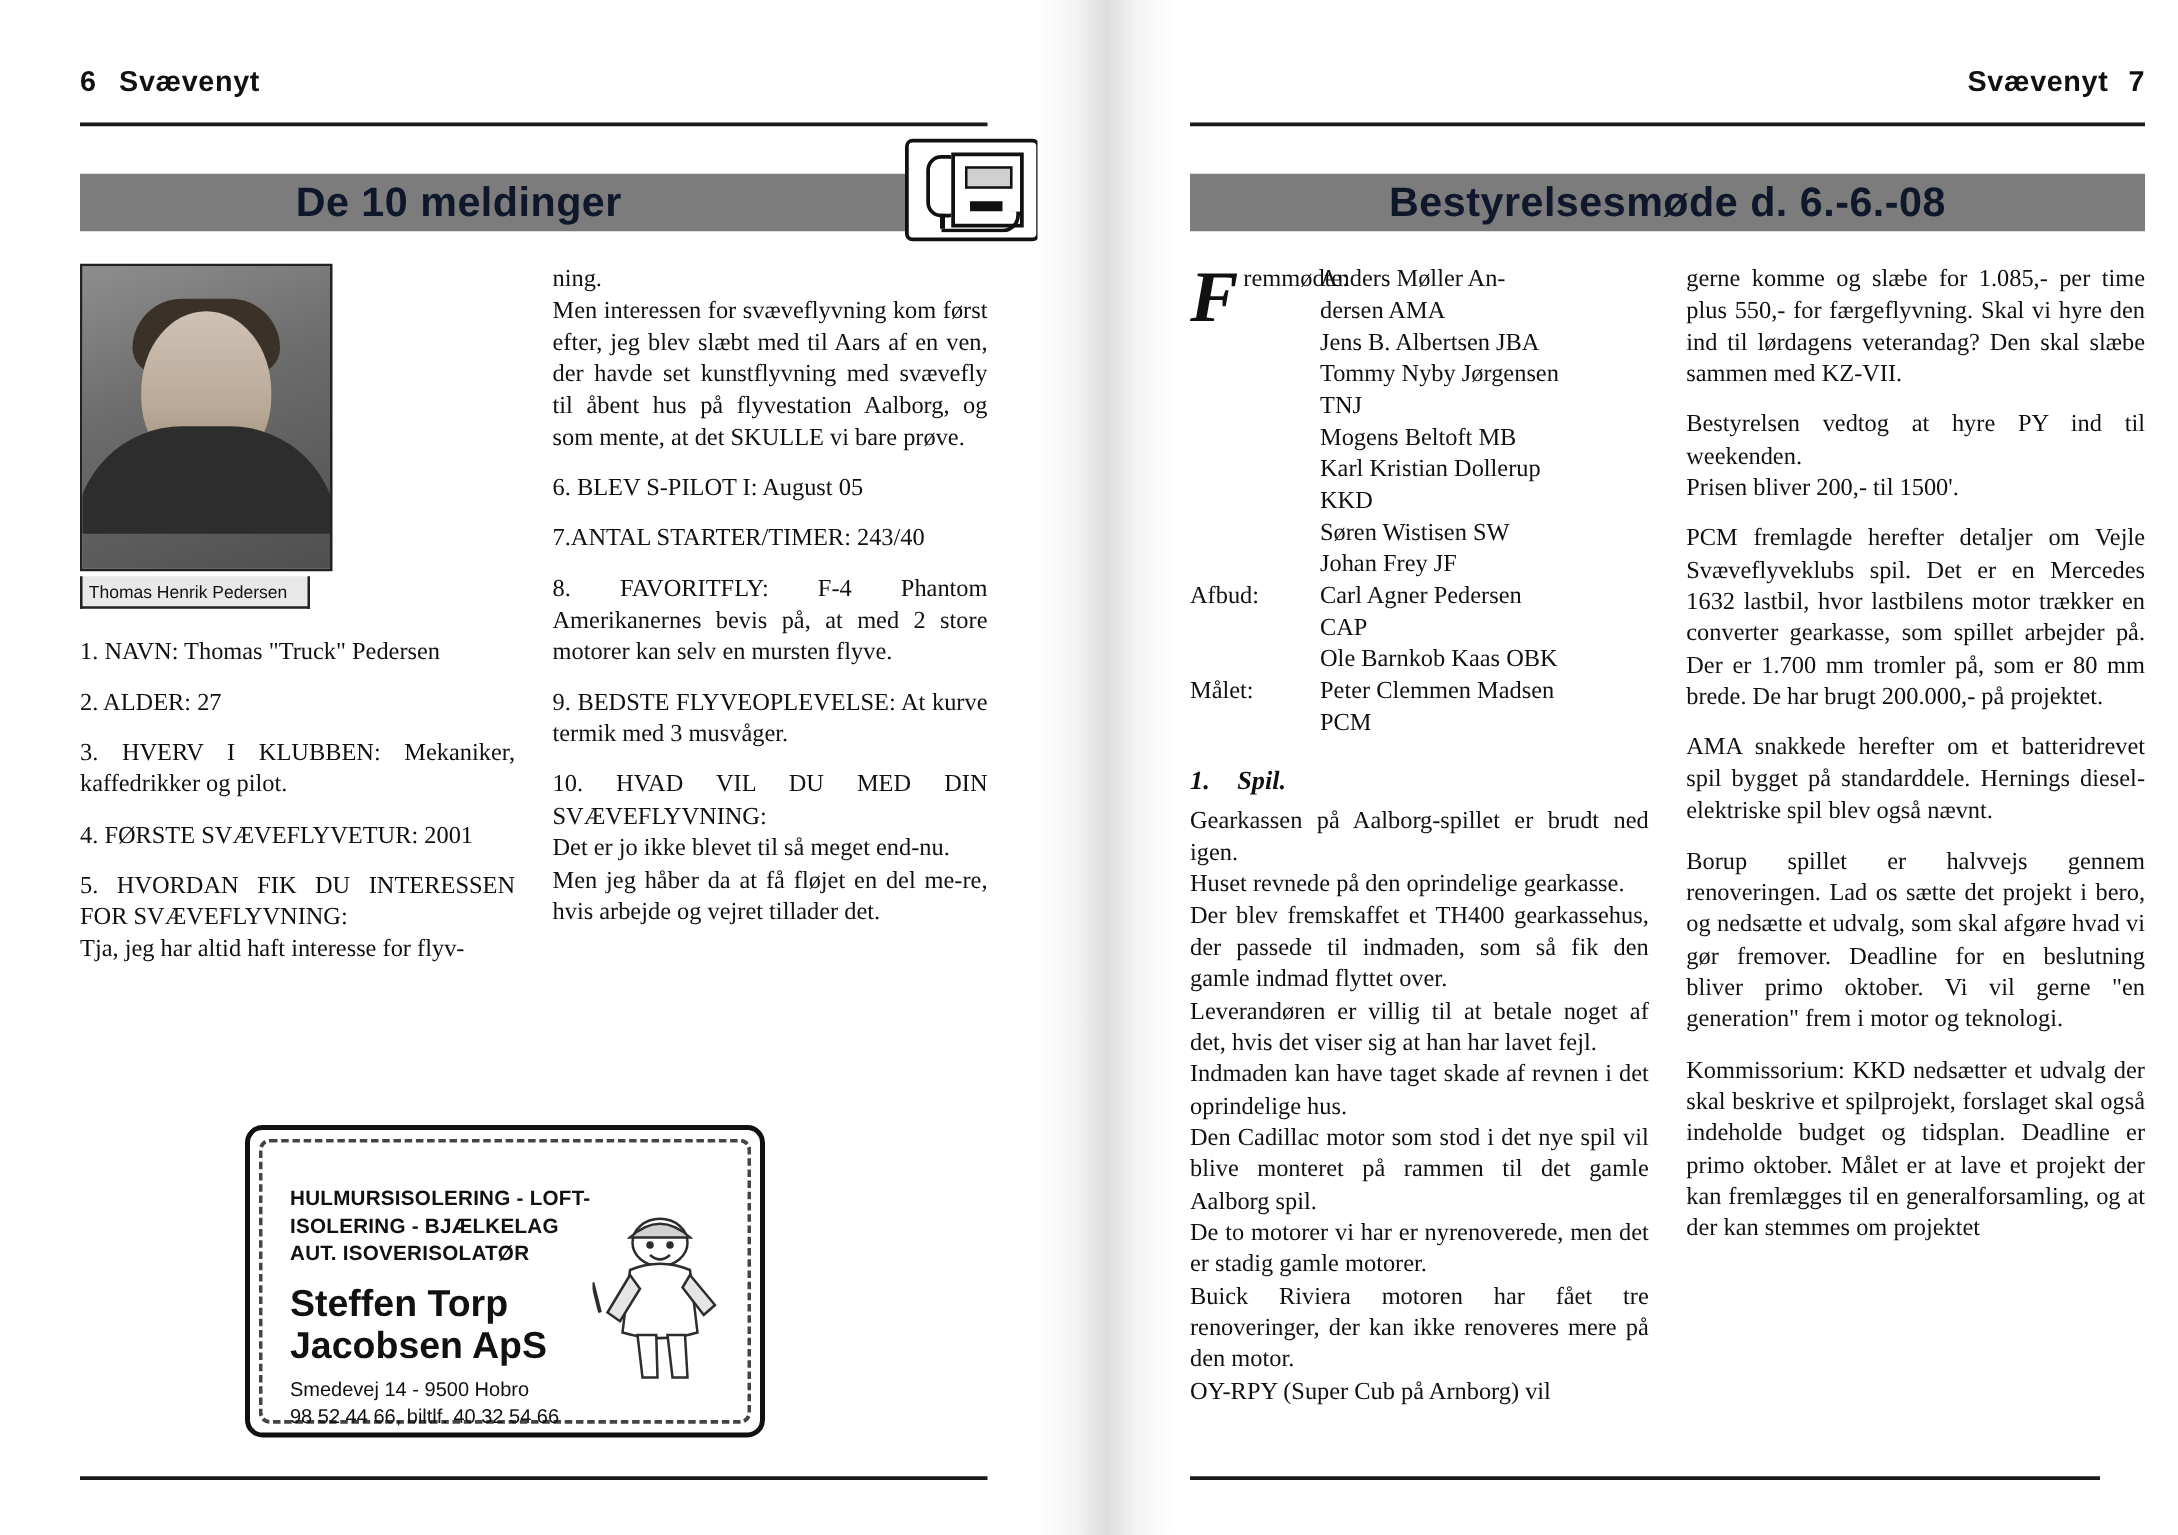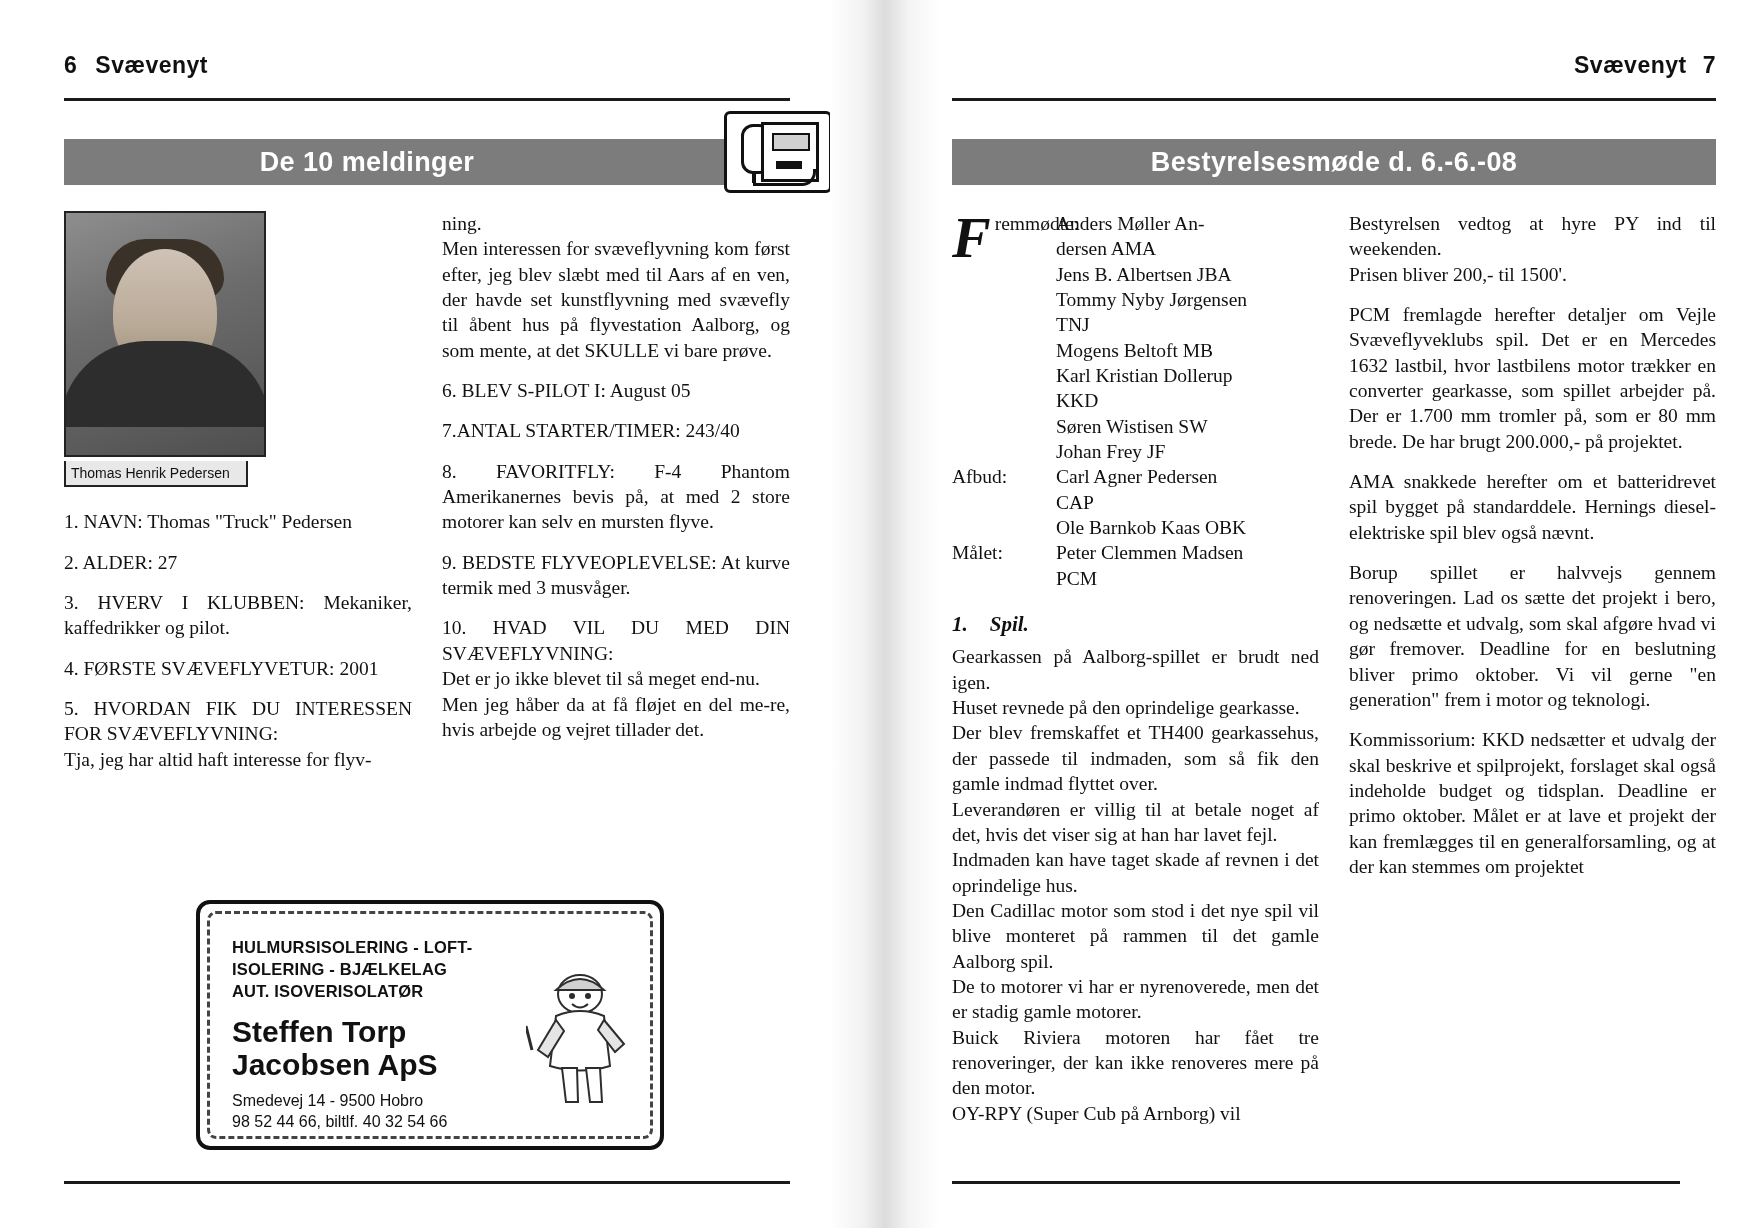--- a/index.html
+++ b/index.html
@@ -66,27 +66,27 @@
     right: 78px;
     bottom: 44px;
   }
   .page-right .rule-bottom { left: 84px; right: 62px; }
 
   
   .banner {
     margin-top: 38px;
     height: 46px;
     background: #7c7c7c;
-    color: #ffffff;
+    color: #0f172a;
     display: flex;
     align-items: center;
     justify-content: center;
     font-family: "Liberation Sans", sans-serif;
     font-weight: bold;
-    font-size: 27px;
+    font-size: 33px;
     letter-spacing: .4px;
     position: relative;
   }
   .banner.with-icon { padding-right: 120px; }
   .banner-icon {
     position: absolute;
     right: -42px;
     top: -28px;
     width: 108px;
     height: 82px;
@@ -218,27 +218,27 @@
     font-size: 14px;
     padding: 3px 5px;
     margin-bottom: 22px;
   }
 
   
   .ad {
     position: absolute;
     left: 196px;
     bottom: 78px;
-    width: 468px;
+    width: 416px;
     height: 250px;
     border: 4px solid #111;
     border-radius: 14px;
     background: #fff;
     box-sizing: border-box;
-    padding: 16px 18px;
+    padding: 28px 18px;
     overflow: hidden;
   }
   .ad .frame {
     position: absolute;
     inset: 7px;
     border: 3px dashed #444;
     border-radius: 9px;
     pointer-events: none;
   }
   .ad-lines {
@@ -451,20 +451,21 @@
           <p>Leverandøren er villig til at betale noget af det, hvis det viser sig at han har lavet fejl.</p>
           <p>Indmaden kan have taget skade af revnen i det oprindelige hus.</p>
           <p>Den Cadillac motor som stod i det nye spil vil blive monteret på rammen til det gamle Aalborg spil.</p>
           <p>De to motorer vi har er nyrenoverede, men det er stadig gamle motorer.</p>
           <p>Buick Riviera motoren har fået tre renoveringer, der kan ikke renoveres mere på den motor.</p>
           <p>OY-RPY (Super Cub på Arnborg) vil</p>
         </div>
       </div>
 
       <div class="col">
+        <p>gerne komme og slæbe for 1.085,- per time plus 550,- for færgeflyvning. Skal vi hyre den ind til lørdagens veterandag? Den skal slæbe sammen med KZ-VII.</p>
         <p style="margin-bottom:0">Bestyrelsen vedtog at hyre PY ind til weekenden.</p>
         <p>Prisen bliver 200,- til 1500'.</p>
         <p>PCM fremlagde herefter detaljer om Vejle Svæveflyveklubs spil. Det er en Mercedes 1632 lastbil, hvor lastbilens motor trækker en converter gearkasse, som spillet arbejder på. Der er 1.700 mm tromler på, som er 80 mm brede. De har brugt 200.000,- på projektet.</p>
         <p>AMA snakkede herefter om et batteridrevet spil bygget på standarddele. Hernings diesel-elektriske spil blev også nævnt.</p>
         <p>Borup spillet er halvvejs gennem renoveringen. Lad os sætte det projekt i bero, og nedsætte et udvalg, som skal afgøre hvad vi gør fremover. Deadline for en beslutning bliver primo oktober. Vi vil gerne "en generation" frem i motor og teknologi.</p>
         <p>Kommissorium: KKD nedsætter et udvalg der skal beskrive et spilprojekt, forslaget skal også indeholde budget og tidsplan. Deadline er primo oktober. Målet er at lave et projekt der kan fremlægges til en generalforsamling, og at der kan stemmes om projektet</p>
       </div>
     </div>
 
     <div class="rule-bottom"></div>

